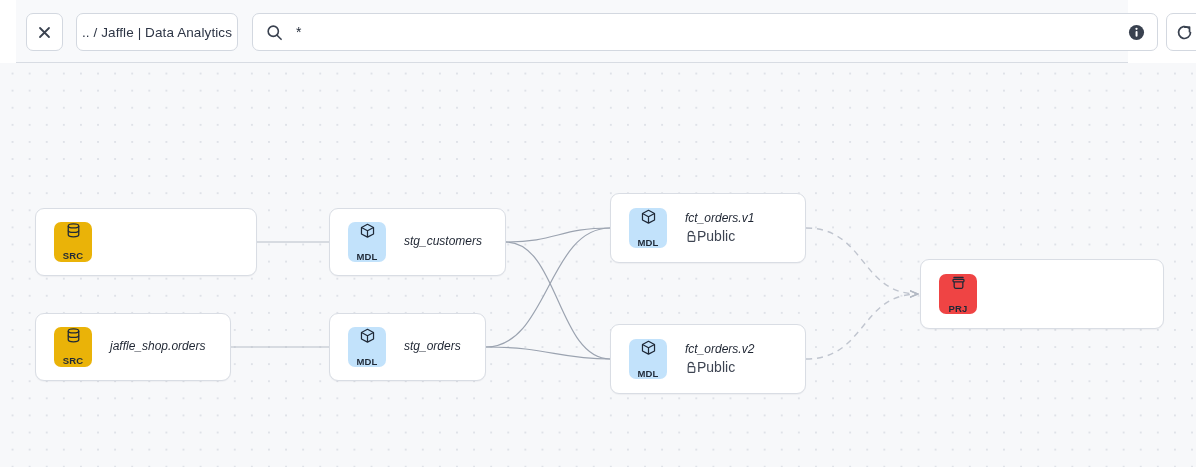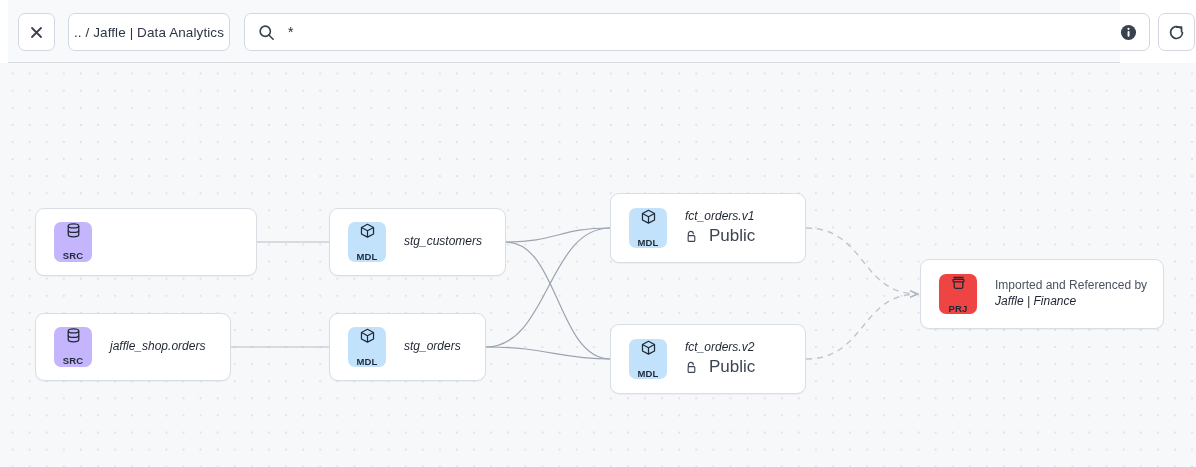--- a/index.html
+++ b/index.html
@@ -16,21 +16,21 @@
   .app {
     position: relative;
     width: 1196px;
     height: 467px;
     box-sizing: border-box;
   }
 
   
   .toolbar {
     position: absolute;
-    left: 8px; top: 0;
+    left: 16px; top: 0;
     width: 1112px;
     height: 63px;
     background: #f8f9fb;
     border-bottom: 1px solid #d8dce3;
     box-sizing: border-box;
   }
   .tb-btn {
     position: absolute;
     background: #ffffff;
     border: 1px solid #d3d8e0;
@@ -109,21 +109,21 @@
     flex: 0 0 auto;
     width: 38px;
     height: 40px;
     border-radius: 7px;
     display: flex;
     flex-direction: column;
     align-items: center;
     justify-content: center;
     gap: 13px;
   }
-  .badge.src { background: #c4b5fd; }
+  .badge.src { background: #eab308; }
   .badge.mdl { background: #c2e2fb; }
   .badge.prj { background: #ef4444; }
   .badge-label {
     font-size: 9.5px;
     font-weight: bold;
     color: #1f2937;
     letter-spacing: 0.2px;
     line-height: 1;
   }
   .node-text {
@@ -136,22 +136,22 @@
   .node-title {
     font-size: 12px;
     color: #1e2532;
     line-height: 1.15;
     white-space: nowrap;
     font-style: italic;
   }
   .node-sub {
     display: flex;
     align-items: center;
-    gap: 12px;
-    font-size: 17px;
+    gap: 0;
+    font-size: 14px;
     color: #3d4452;
     line-height: 1.1;
   }
   .node-kicker {
     font-size: 12px;
     color: #4a5160;
     line-height: 1.1;
     white-space: nowrap;
   }
 
@@ -324,20 +324,16 @@
 
     <div class="node" id="node-jaffle-finance">
       <div class="badge prj">
         <svg width="17" height="16" viewBox="0 0 18 17">
           <path d="M4.2,2.6 H13.8" stroke="#1f2937" stroke-width="1.5" stroke-linecap="round"></path>
           <rect x="3.2" y="4.6" width="11.6" height="2.6" rx="0.9" fill="none" stroke="#1f2937" stroke-width="1.35"></rect>
           <path d="M4.4,7.5 V12.6 A1.5,1.5 0 0 0 5.9,14.1 H12.1 A1.5,1.5 0 0 0 13.6,12.6 V7.5" fill="none" stroke="#1f2937" stroke-width="1.35" stroke-linejoin="round"></path>
         </svg>
         <span class="badge-label">PRJ</span>
       </div>
-      <div class="node-text">
-        <span class="node-kicker">Imported and Referenced by</span>
-        <span class="node-title">Jaffle | Finance</span>
-      </div>
     </div>
 
   </div>
 </div>
 
 </body></html>

